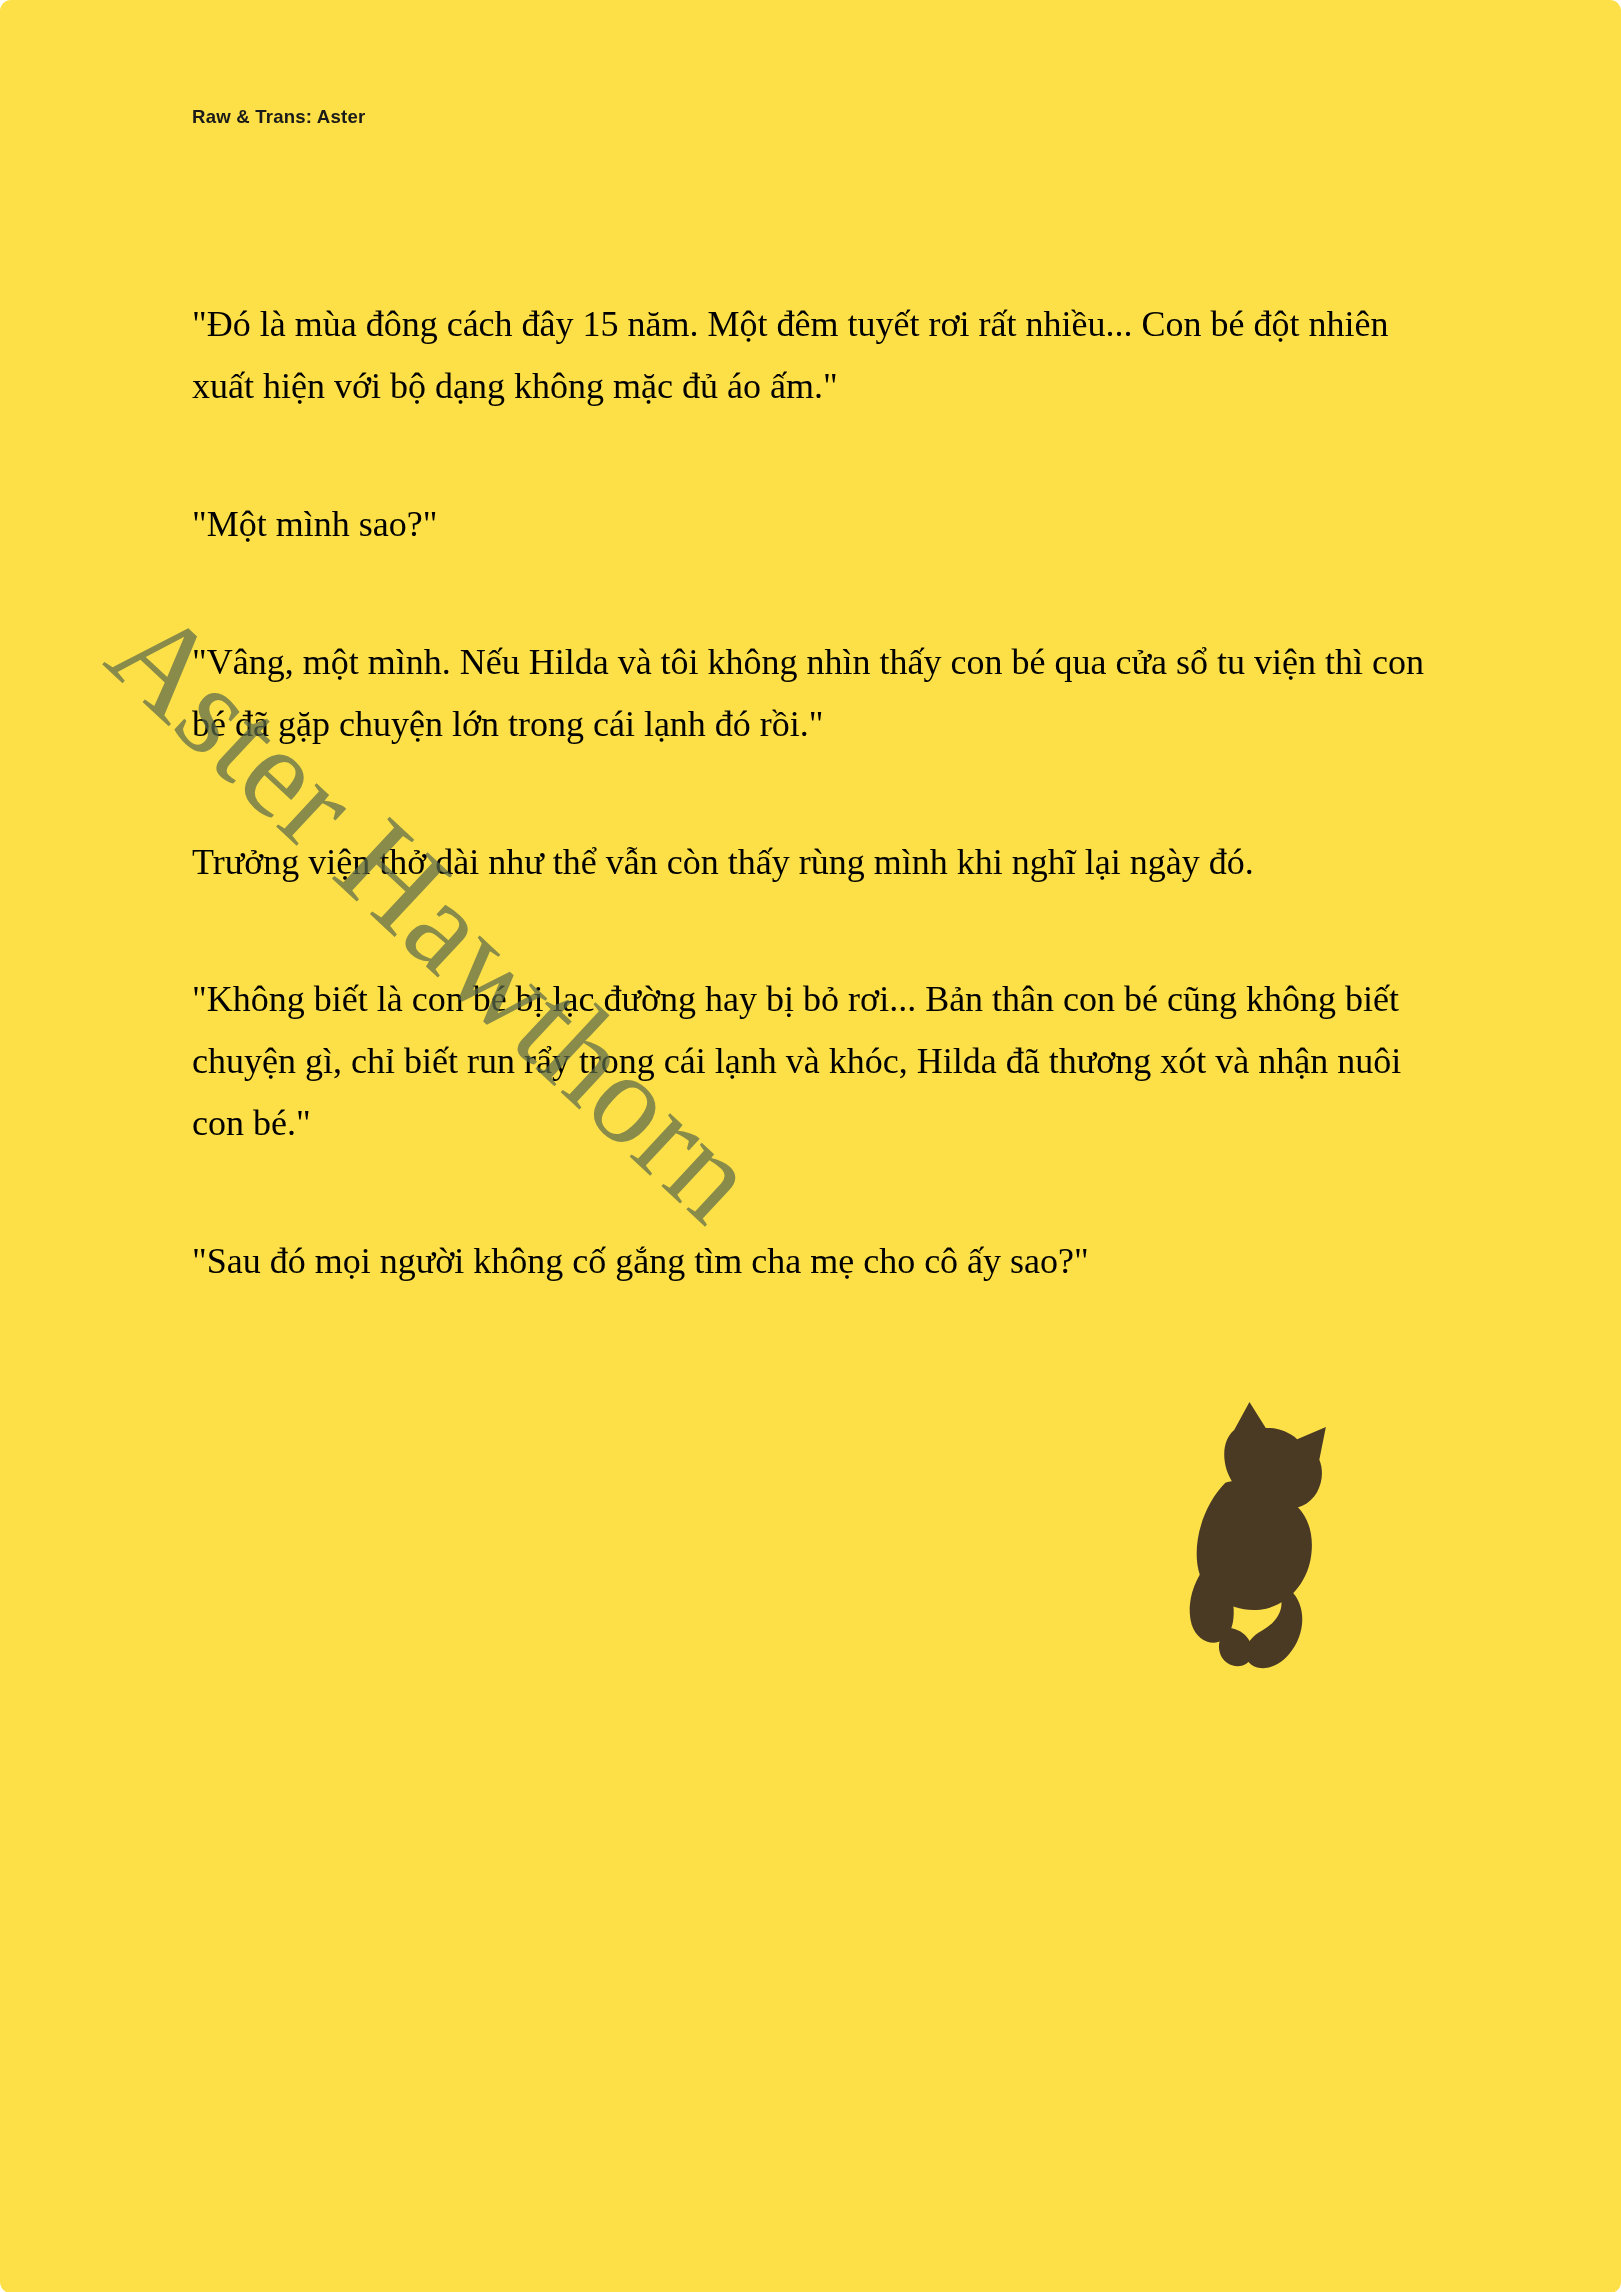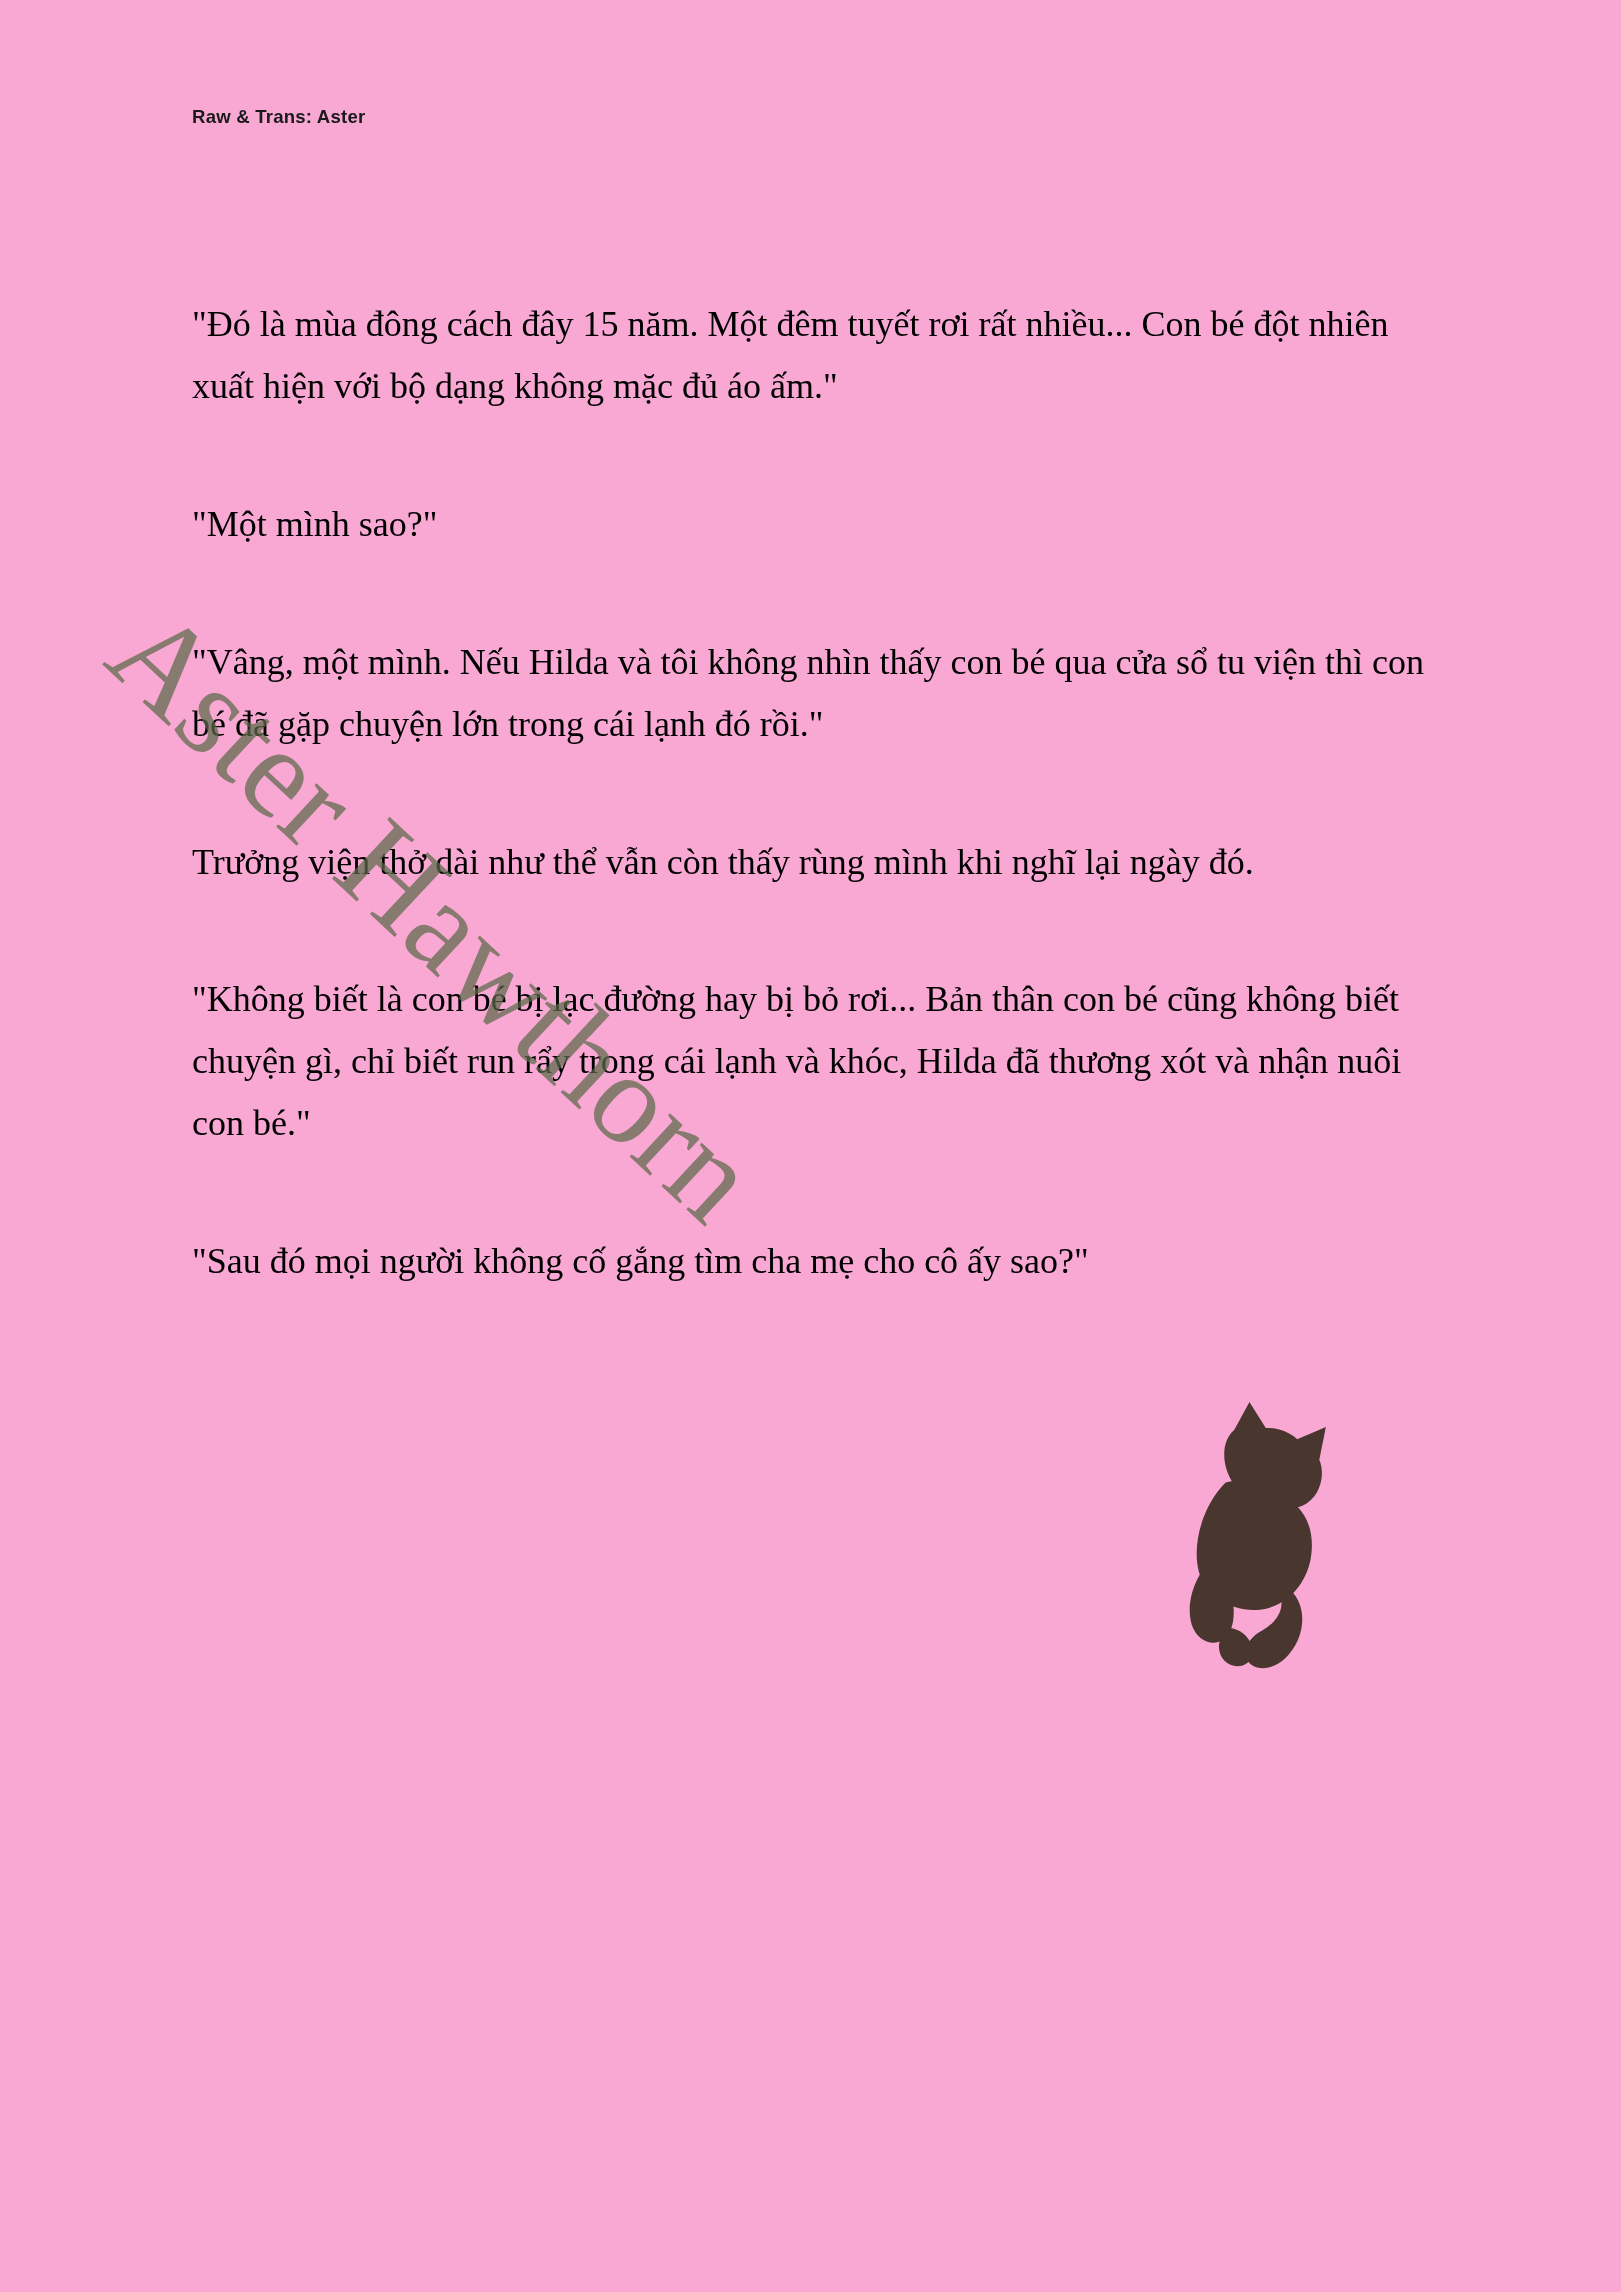--- a/index.html
+++ b/index.html
@@ -4,23 +4,24 @@
 <style>
   html, body {
     margin: 0;
     padding: 0;
     background: #ffffff;
   }
   .page {
     position: relative;
     width: 1621px;
     height: 2293px;
-    background: #f9a8d4;
+    background: #fde047;
     overflow: hidden;
     font-family: "Liberation Serif", serif;
+    border-radius: 11px;
   }
   .header {
     position: absolute;
     top: 106px;
     left: 192px;
     font-family: "Liberation Sans", sans-serif;
     font-size: 18.6px;
     font-weight: bold;
     color: #1a1a1a;
     letter-spacing: 0.2px;

